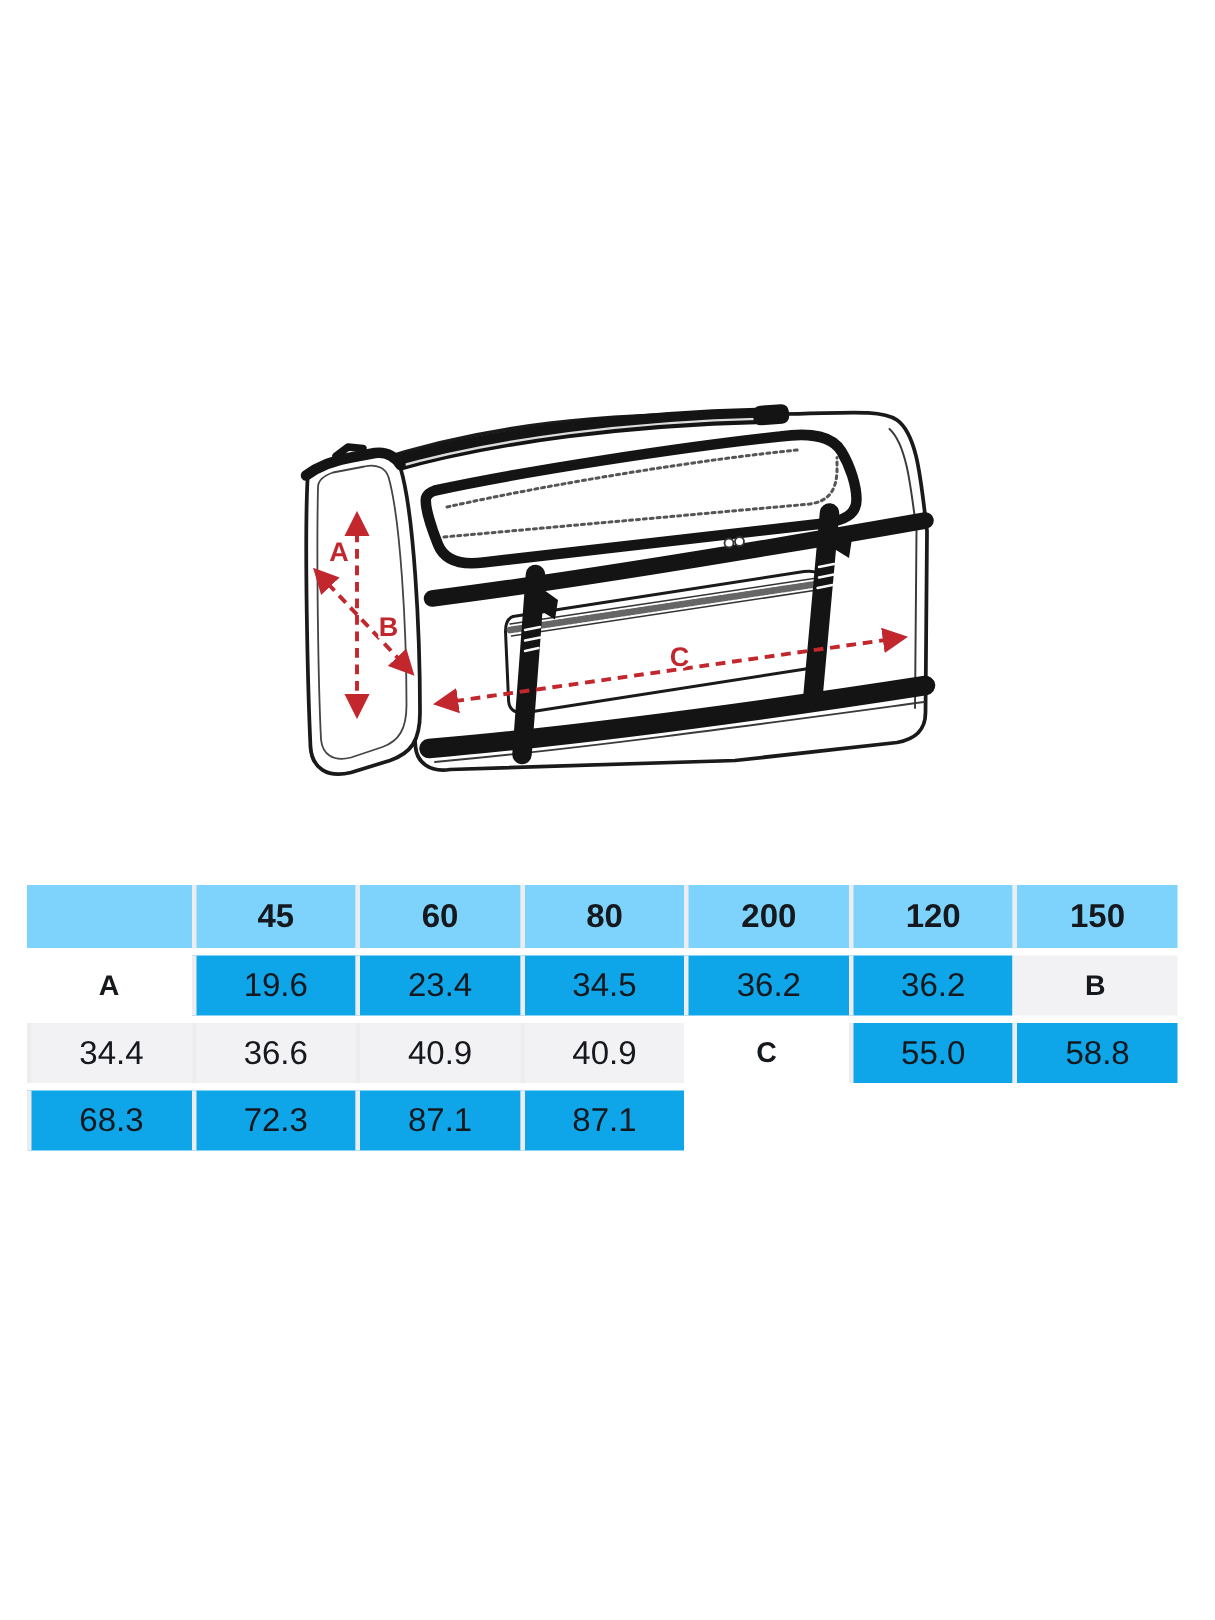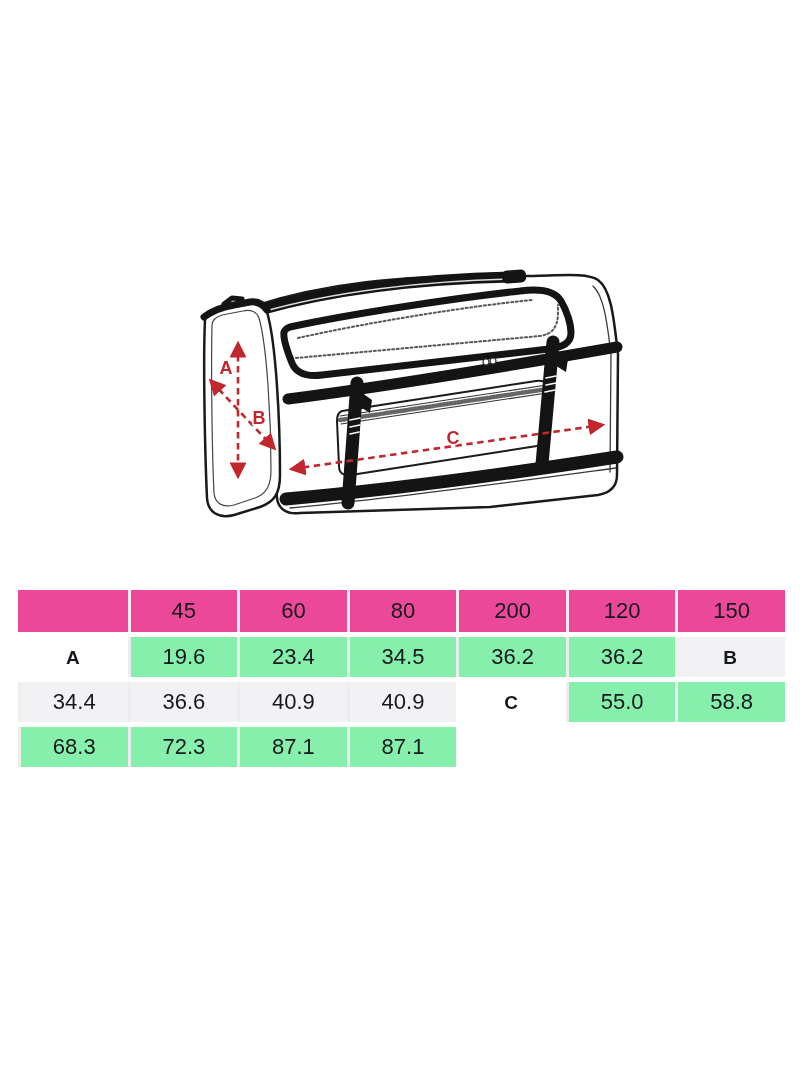--- a/index.html
+++ b/index.html
@@ -29,23 +29,23 @@
     row-gap:5px;
   }
   .cell{
     display:flex;
     align-items:center;
     justify-content:center;
     font-size:22px;
     color:#15181d;
     line-height:1;
   }
-  .th{background:#ec4899;font-weight:normal;}
+  .th{background:#7dd3fc;font-weight:bold;}
   .tlabel{font-weight:bold;font-size:19px;background:#ffffff;}
-  .tval{background:#86efac;}
+  .tval{background:#0ea5e9;}
   .gray{background:#f2f2f4;}
   .bl{border-left:3px solid #ededf0;}
 </style>
 </head>
 <body>
 
 <div class="page">
 
   <svg class="diagram" viewBox="0 0 440 280" width="440" height="280" xmlns="http://www.w3.org/2000/svg">
     <defs>

